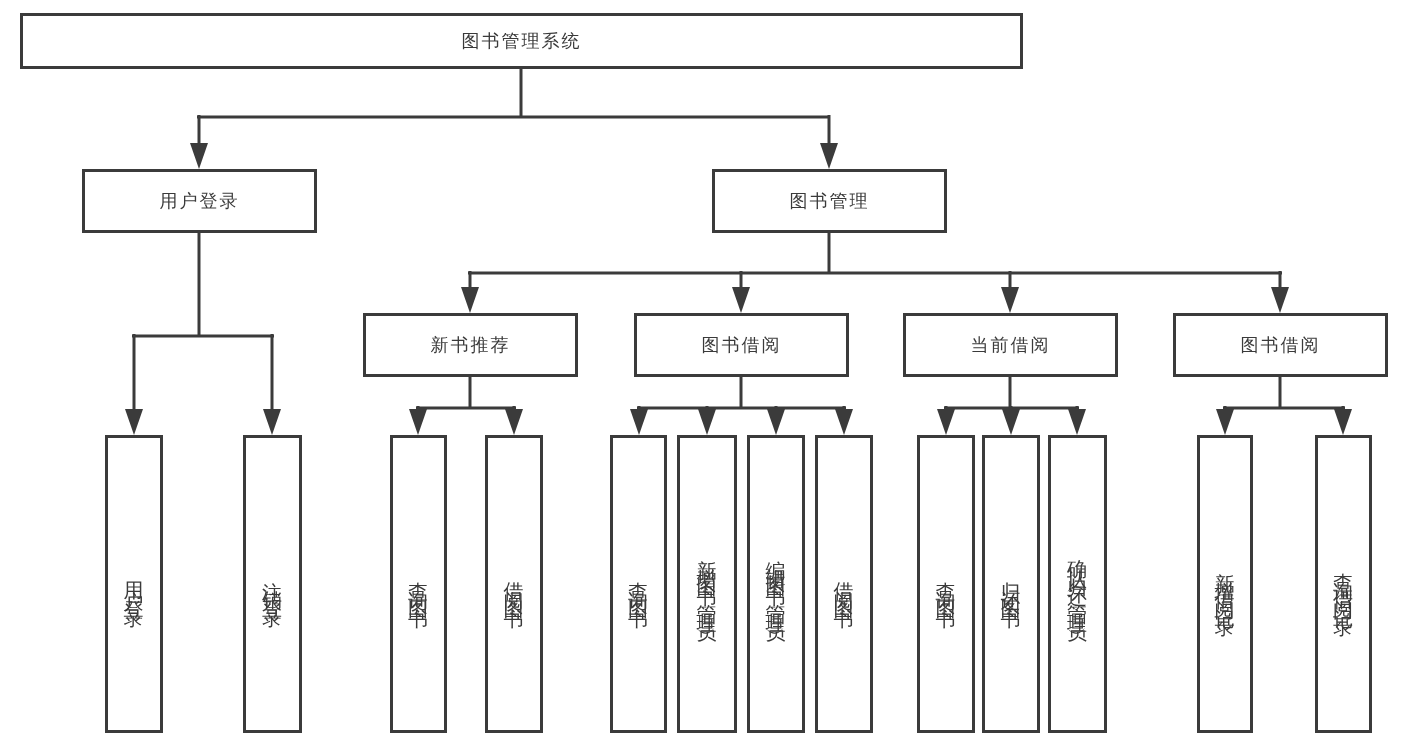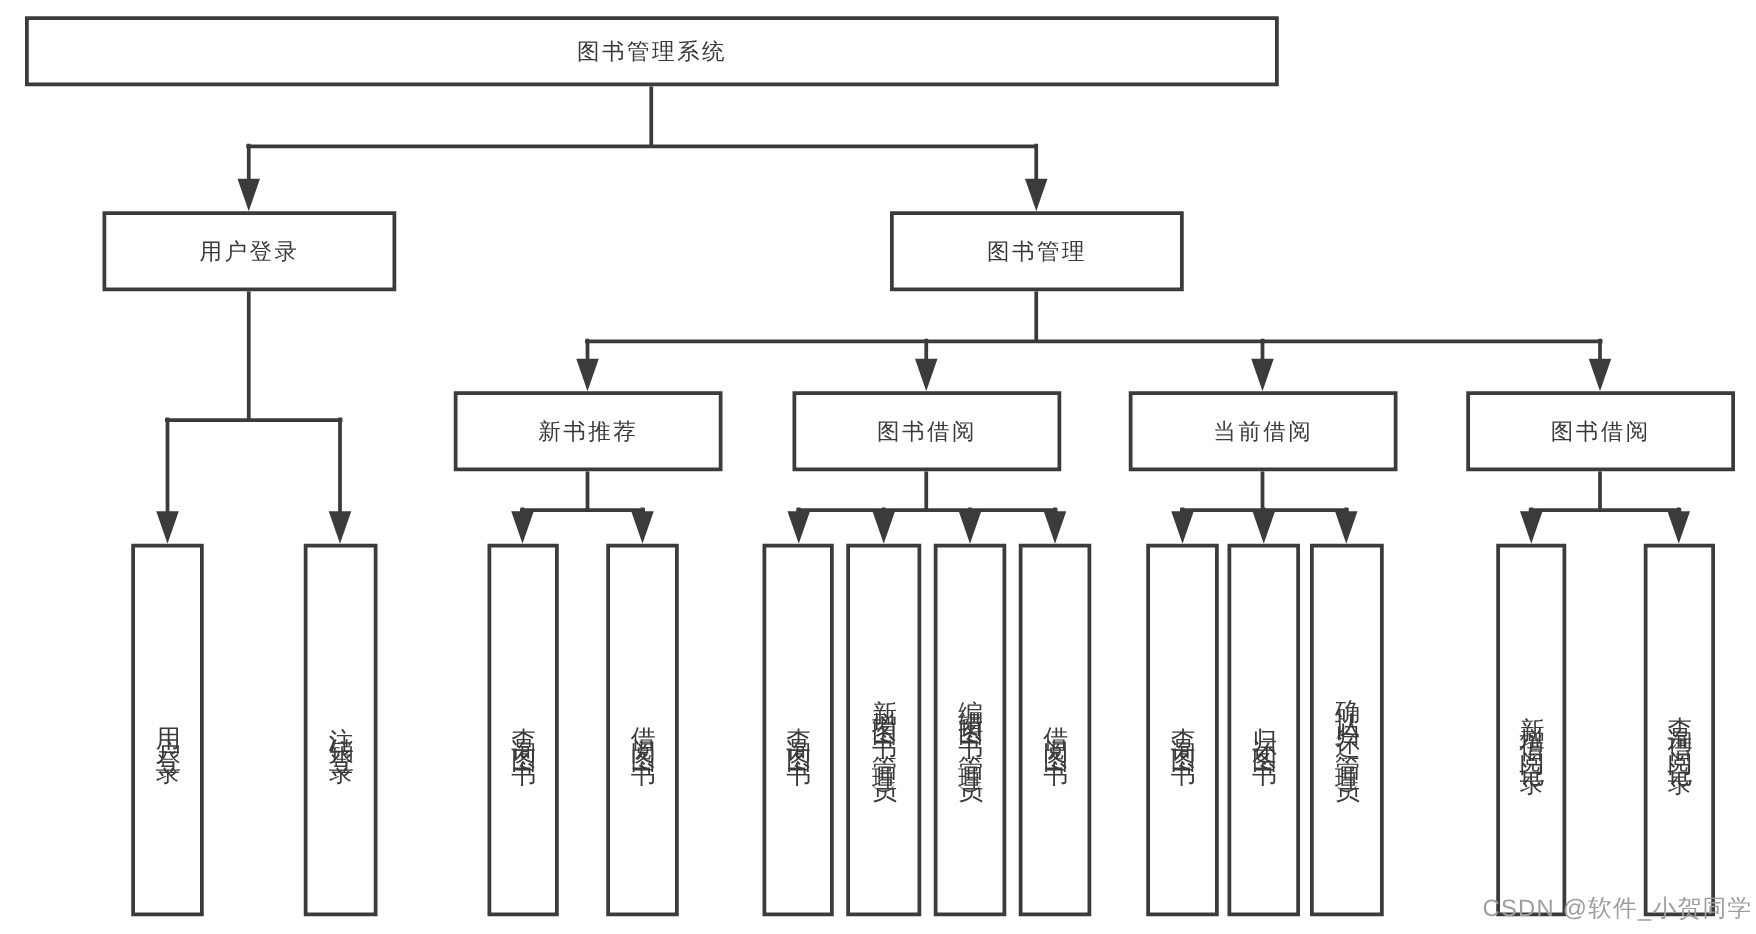--- a/index.html
+++ b/index.html
@@ -174,15 +174,14 @@
   <div class="node leaf" style="left:1048px;top:435px;width:59px;height:298px;">
     <span class="vtext">确认归还（管理员）</span>
   </div>
   <div class="node leaf" style="left:1197px;top:435px;width:56px;height:298px;">
     <span class="vtext">新增借阅记录</span>
   </div>
   <div class="node leaf" style="left:1315px;top:435px;width:57px;height:298px;">
     <span class="vtext">查询借阅记录</span>
   </div>
 
-  <div class="watermark">CSDN @软件_小贺同学</div>
 
 </div>
 
 </body></html>

